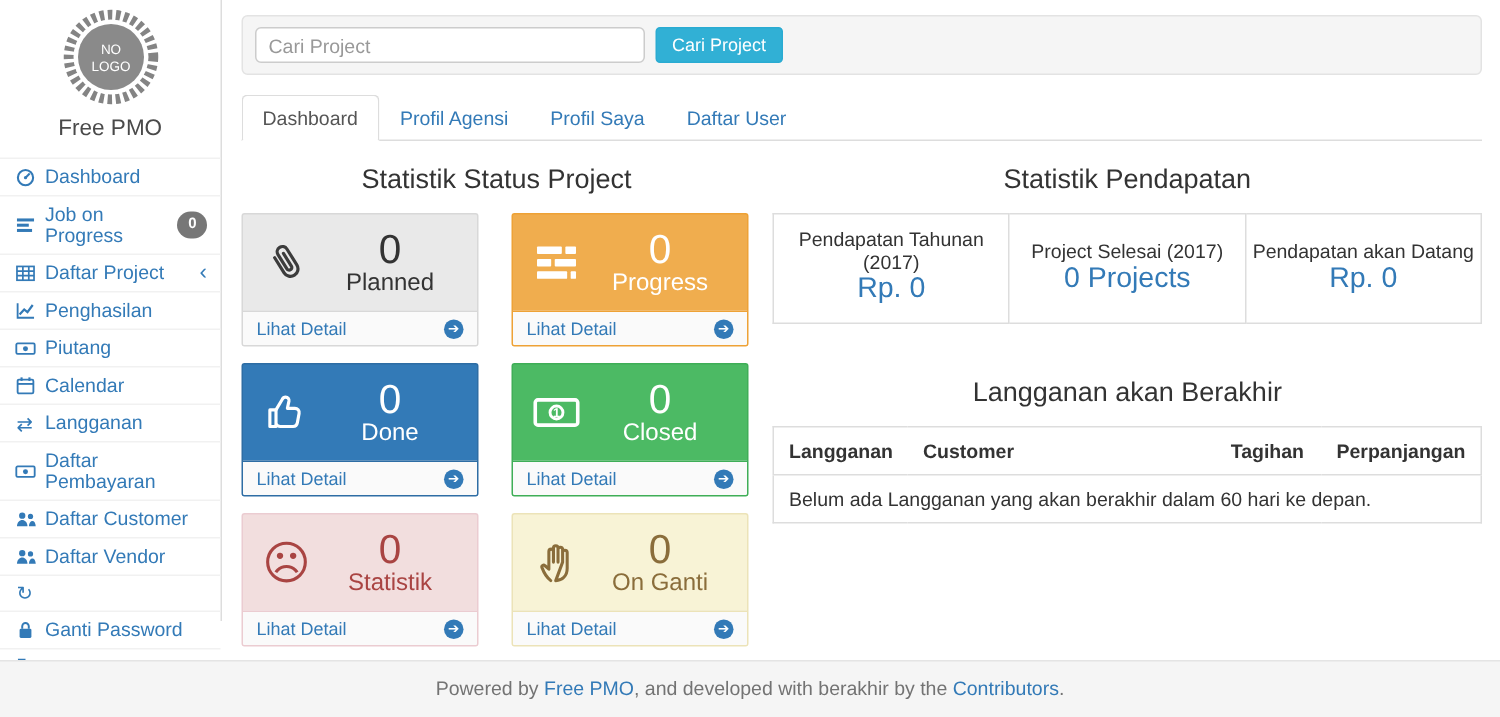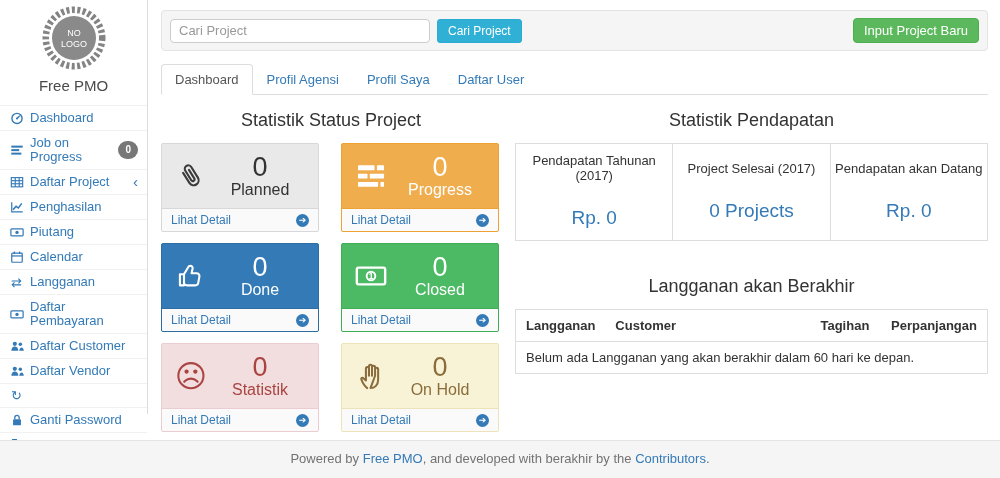--- a/index.html
+++ b/index.html
@@ -57,21 +57,21 @@
   .v-canceled { background:#f2dede; border-color:#ebccd1; color:#a94442; }
   .v-canceled .card-footer { border-top-color:#ebccd1; }
   .v-onhold   { background:#f8f3d6; border-color:#ece3b8; color:#8a6d3b; }
   .v-onhold .card-footer   { border-top-color:#ece3b8; }
   .glyph-icon { font-size:31px; line-height:1; }
 
   
   .income-table { width:100%; border-collapse:collapse; table-layout:fixed; }
   .income-table td { border:1px solid #ddd; text-align:center; padding:9px 4px 11px; }
   .stat-label { font-size:13px; color:#333; }
-  .stat-value { font-size:19px; color:#337ab7; margin-top:24px; cursor:pointer; }
+  .stat-value { font-size:19px; color:#337ab7; margin-top:0; cursor:pointer; }
   .subs-table { width:100%; border-collapse:collapse; border:1px solid #ddd; }
   .subs-table th { font-size:13px; color:#333; text-align:left; padding:8px 10px; border-bottom:1px solid #ddd; }
   .subs-table td { font-size:13px; color:#333; padding:8px 10px; }
 
   
   .footer { position:absolute; left:0; top:440px; width:1000px; height:38px; background:#f5f5f5; border-top:1px solid #e4e4e4; text-align:center; font-size:13px; color:#737373; padding-top:10px; }
   .footer a { color:#337ab7; text-decoration:none; cursor:pointer; }
 </style>
 </head>
 <body>
@@ -212,21 +212,20 @@
         <span>Keluar</span>
       </li>
     </ul>
   </aside>
 
   <main class="main">
 
     <div class="well">
       <input class="search-input" type="text" placeholder="Cari Project" style="">
       <button class="btn btn-search">Cari Project</button>
-      <button class="btn btn-new">Input Project Baru</button>
     </div>
 
     <nav class="tabs">
       <a class="tab active">Dashboard</a>
       <a class="tab">Profil Agensi</a>
       <a class="tab">Profil Saya</a>
       <a class="tab">Daftar User</a>
     </nav>
 
     <div class="content">
@@ -335,21 +334,21 @@
 
           <div class="card v-onhold">
             <div class="card-body">
               <span class="cicon">
                 <svg width="26" height="28" viewBox="0 0 20 22" fill="none" stroke="#8a6d3b" stroke-width="1.6" stroke-linecap="round" stroke-linejoin="round">
                     <path d="M7 20.5 c-2-1.5-3.6-4.2-4.6-6.8 -.4-1 .8-1.8 1.6-1 L6 14.5 V5.2 a1.2 1.2 0 0 1 2.4 0 V10.8 M8.4 10.8 V3.4 a1.2 1.2 0 0 1 2.4 0 V10.8 M10.8 10.8 V4.2 a1.2 1.2 0 0 1 2.4 0 V10.8 M13.2 10.8 V5.8 a1.2 1.2 0 0 1 2.4 0 V14 c0 4-2.6 6.5-6 6.5 z"></path>
                   </svg>
               </span>
               <div class="ctext">
                 <div class="ccount">0</div>
-                <div class="cstatus">On Hold</div>
+                <div class="cstatus">On Ganti</div>
               </div>
             </div>
             <div class="card-footer">
               <span>Lihat Detail</span>
               <span class="arrow">➔</span>
             </div>
           </div>
 
         </div>
       </section>

